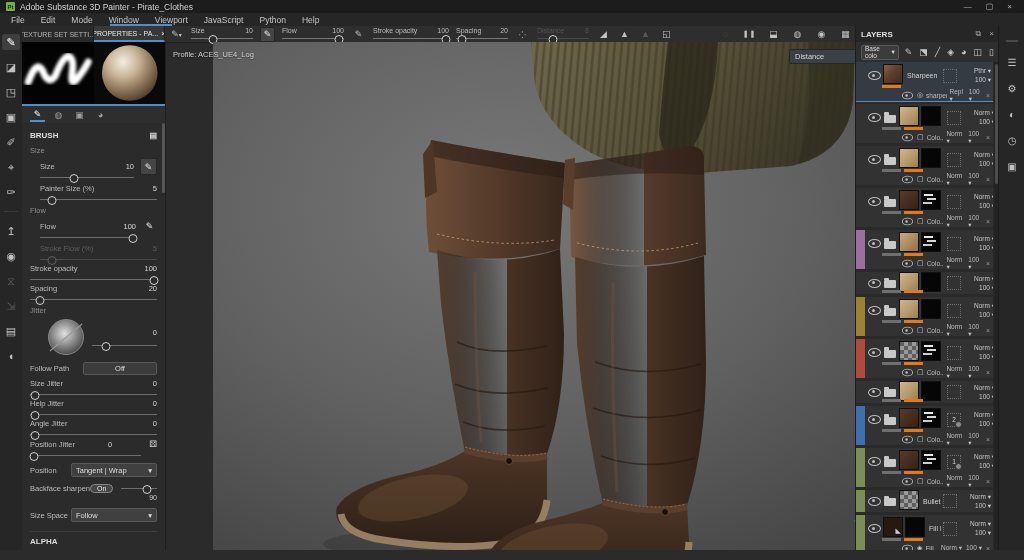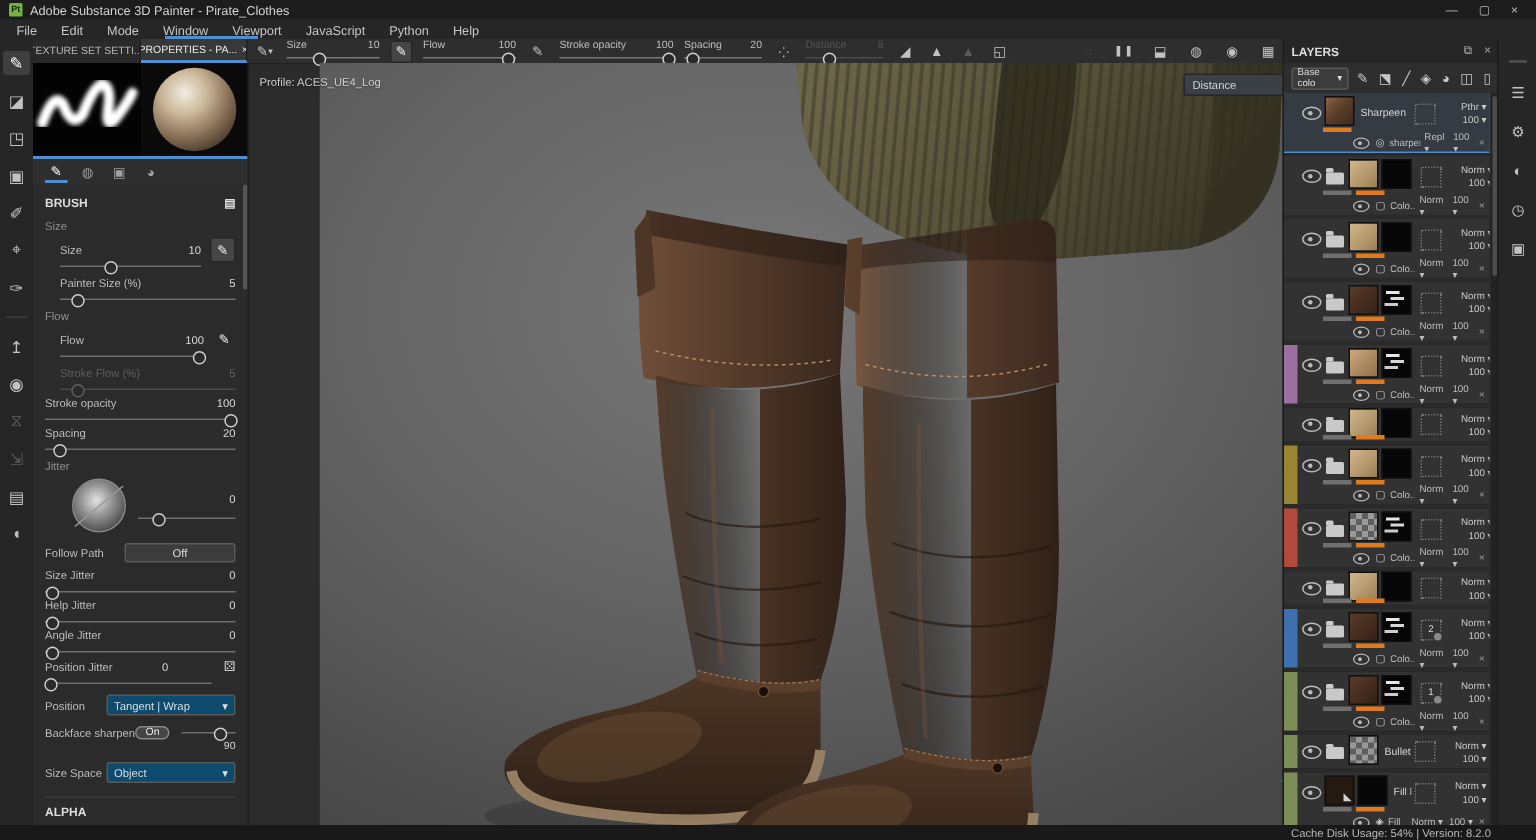--- a/index.html
+++ b/index.html
@@ -55,21 +55,21 @@
         background:radial-gradient(circle at 45% 40%,#e2e2e2 0%,#9a9a9a 35%,#4f4f4f 75%,#3c3c3c 100%);position:relative;}
   .dial::before{content:"";position:absolute;left:-4px;top:50%;width:42px;height:1px;background:#999;transform:rotate(-40deg);}
   .angle-right{flex:1;}
   .angle-val{text-align:right;font-size:7.5px;color:#d8d8d8;}
   .mini-track{position:relative;height:1px;background:#6e6e6e;margin-top:8px;}
   .kv-row{display:flex;justify-content:space-between;align-items:center;margin-top:7px;}
   .kv-row .plabel{font-size:7.5px;color:#bdbdbd;}
   .btn{background:#3c3c3c;border:1px solid #585858;border-radius:2px;color:#ddd;font-size:7.5px;
        padding:1px 0;text-align:center;}
   .offbtn{width:72px;}
-  .dropdown{width:76px;background:#0c4a6e;border:1px solid #585858;border-radius:2px;color:#ddd;font-size:7.5px;
+  .dropdown{width:76px;background:#404040;border:1px solid #585858;border-radius:2px;color:#ddd;font-size:7.5px;
             display:flex;justify-content:space-between;align-items:center;padding:1.5px 4px;}
   .onpill{border:1px solid #8a8a8a;border-radius:6px;background:#454545;color:#eee;font-size:7px;padding:0 6px;}
   .bf-track{position:relative;flex:1;height:1px;background:#6e6e6e;margin-left:8px;}
   .divider-h{height:1px;background:#3d3d3d;margin:9px 0 5px 0;}
   .lscroll{position:absolute;right:0;top:0;width:3px;height:70px;background:#555;border-radius:2px;}
   
   .toolbar{top:26px;left:165px;width:690px;height:16px;background:#2e2e2e;border-bottom:1px solid #202020;
            display:flex;align-items:center;padding:0 4px;gap:7px;}
   .tslider{position:relative;height:14px;}
   .tslider .trow{display:flex;justify-content:space-between;font-size:7px;color:#bdbdbd;line-height:7px;}
@@ -361,21 +361,21 @@
         <span class="onpill">On</span>
         <div class="bf-track">
             <span class="knob" style="left: 72%;"></span>
           </div>
       </div>
       <div style="text-align:right;font-size:7px;color:#cfcfcf;margin-top:1px;">90</div>
 
       <div class="kv-row">
         <span class="plabel">Size Space</span>
         <span class="dropdown">
-          <span>Object</span>
+          <span>Follow</span>
           <span>▾</span>
         </span>
       </div>
 
       <div class="divider-h"></div>
       <div class="sec-head">
           <span>ALPHA</span>
         </div>
 
       <div class="lscroll"></div>
@@ -974,16 +974,13 @@
 
   <div class="abs dock" id="dock-right">
       <span class="dock-dash"></span>
       <span class="tool">☰</span>
       <span class="tool">⚙</span>
       <span class="tool">◐</span>
       <span class="tool">◷</span>
       <span class="tool">▣</span>
     </div>
 
-  <div class="abs statusbar">
-    <span>Cache Disk Usage:   54% | Version: 8.2.0</span>
-  </div>
 </div>
 
 </body></html>

